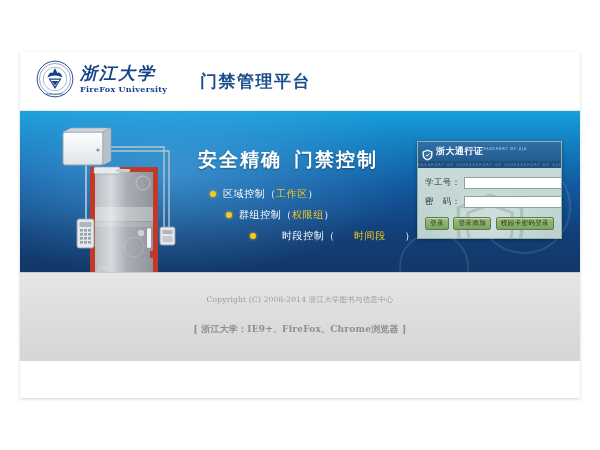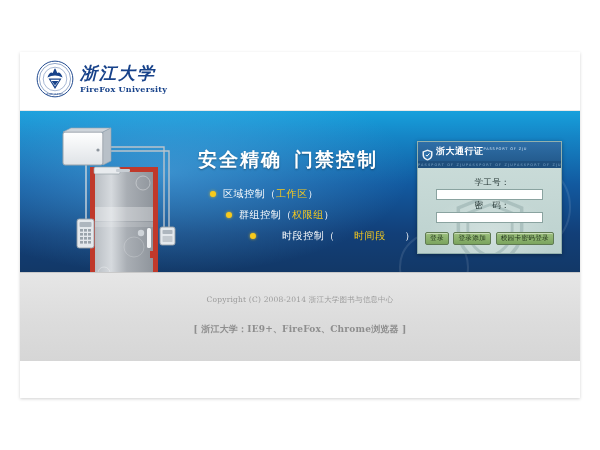--- a/index.html
+++ b/index.html
@@ -238,22 +238,22 @@
     width: 76px;
     height: 76px;
     opacity: 0.18;
     pointer-events: none;
   }
 
   .form-row {
     position: relative;
     display: flex;
     align-items: center;
+    margin-bottom: 7px;
     z-index: 2;
-    flex-direction: column;
   }
 
   .form-label {
     width: 44px;
     font-size: 8.5px;
     color: #1d2e2c;
     text-align: right;
     padding-right: 3px;
     letter-spacing: 0.4px;
     white-space: nowrap;
@@ -351,20 +351,21 @@
             <path d="M38 52 L62 52 L50 70 Z" fill="#ffffff"></path>
             <path d="M41 55 L59 55 L50 67 Z" fill="#17428a"></path>
             <text x="50" y="91" text-anchor="middle" font-size="7" fill="#17428a" font-family="DejaVu Serif, serif" letter-spacing="1">ZHEJIANG</text>
           </svg>
         </span>
         <span class="brand-cn-wrap">
           <span class="brand-cn">浙江大学</span>
           <span class="brand-en">FireFox University</span>
         </span>
       </div>
+      <div class="platform-title">门禁管理平台</div>
     </div>
 
     <div class="banner">
 
       <span class="banner-watermark">
         <svg viewBox="0 0 200 170" width="200" height="170" aria-hidden="true">
           <circle cx="150" cy="60" r="46" fill="none" stroke="#ffffff" stroke-width="2"></circle>
           <circle cx="60" cy="120" r="34" fill="none" stroke="#ffffff" stroke-width="2"></circle>
           <path d="M0 150 Q60 110 200 140" fill="none" stroke="#ffffff" stroke-width="2"></path>
         </svg>

